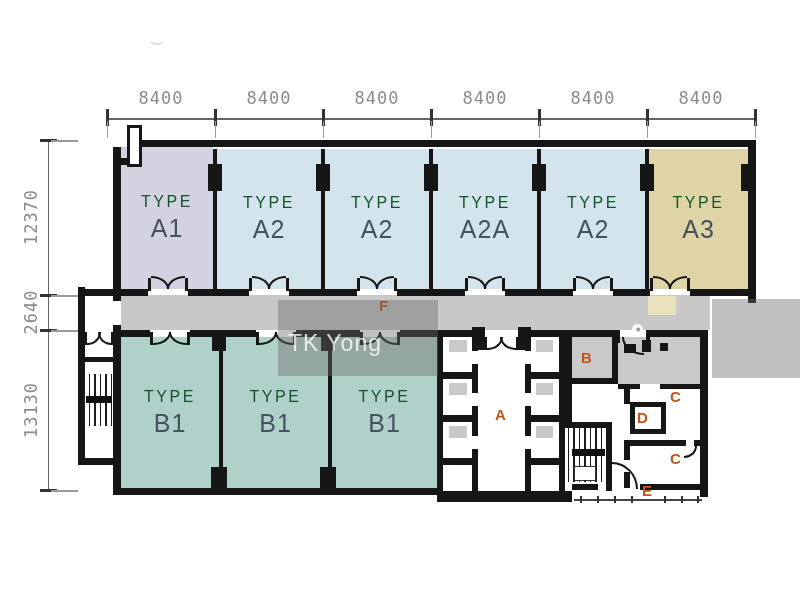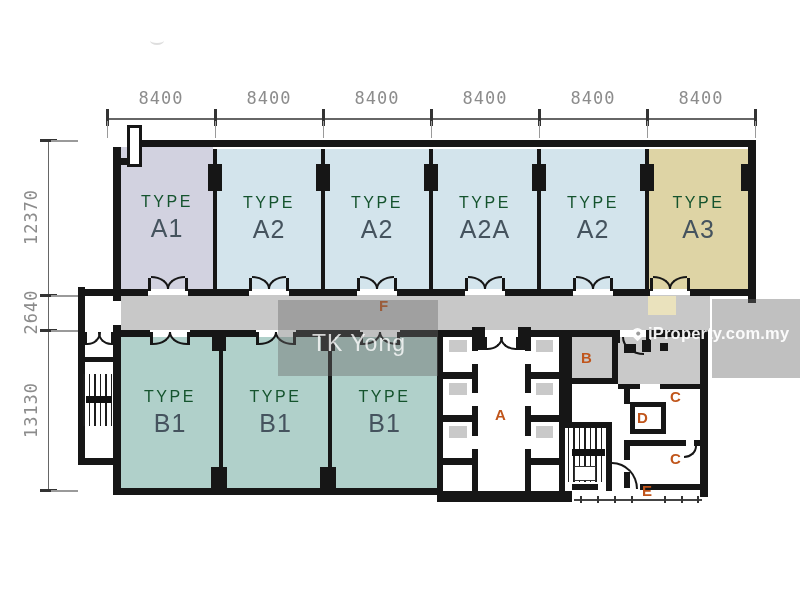--- a/index.html
+++ b/index.html
@@ -290,20 +290,19 @@
   <div class="abs" style="left:574px;top:499px;width:128px;height:1.5px;background:#444;"></div>
   <div class="tick" style="left:580px;top:496px;width:2px;height:7px;"></div>
   <div class="tick" style="left:597px;top:496px;width:2px;height:7px;"></div>
   <div class="tick" style="left:614px;top:496px;width:2px;height:7px;"></div>
   <div class="tick" style="left:631px;top:496px;width:2px;height:7px;"></div>
   <div class="tick" style="left:664px;top:496px;width:2px;height:7px;"></div>
   <div class="tick" style="left:681px;top:496px;width:2px;height:7px;"></div>
   <div class="tick" style="left:697px;top:496px;width:2px;height:7px;"></div>
 
   <div class="wm" style="left:278px;top:300px;width:160px;height:76px;"></div>
-  <span class="wmtext" style="left:312px;top:330px;text-align:right;">TK Yong</span>
+  <span class="wmtext" style="left:288px;top:330px;text-align:right;">TK Yong</span>
   <div class="wm" style="left:712px;top:299px;width:88px;height:79px;"></div>
   <div class="logo" style="left:632px;top:324px;">
     <span class="pin"></span>
-    <span>iProperty.com.my</span>
   </div>
 
 </div>
 
 </body></html>

